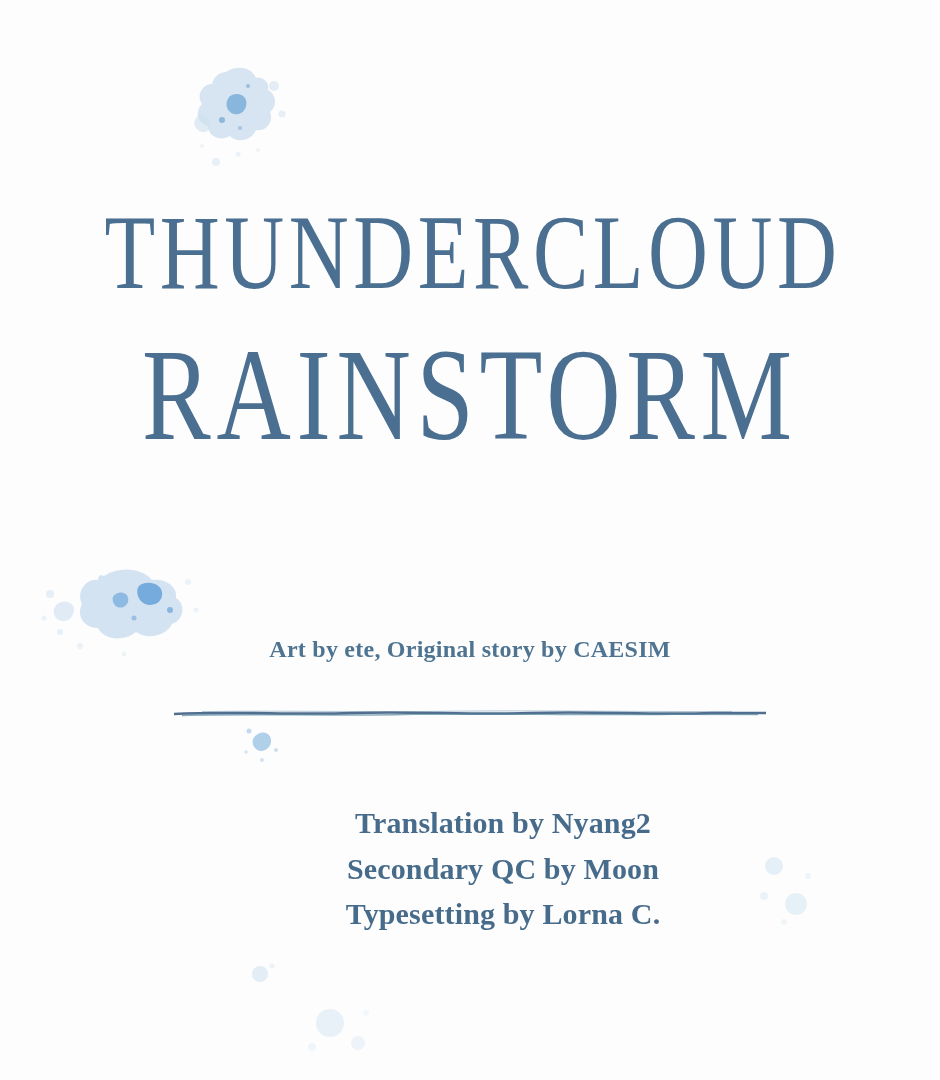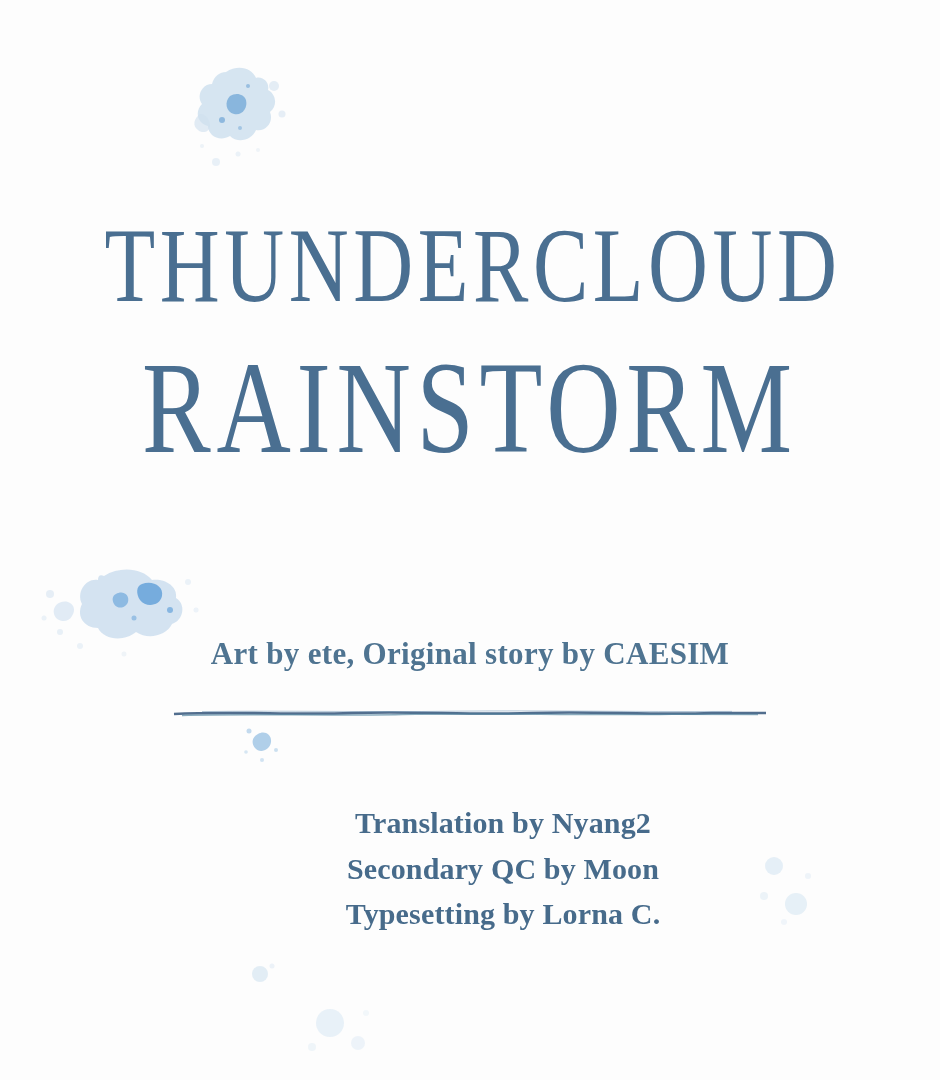--- a/index.html
+++ b/index.html
@@ -62,21 +62,21 @@
   .splat-dot-left {
     left: 246px;
     top: 960px;
     width: 30px;
     height: 30px;
   }
 
   
   .title-block {
     position: absolute;
-    top: 213px;
+    top: 200px;
     left: 0;
     width: 940px;
     text-align: center;
   }
   .title-line {
     color: #4a6f91;
     font-family: "Liberation Serif", serif;
     font-weight: 400;
     letter-spacing: 0.055em;
     line-height: 1.0;
@@ -95,21 +95,21 @@
   }
 
   
   .byline {
     position: absolute;
     top: 636px;
     left: 0;
     width: 940px;
     text-align: center;
     color: #4f7491;
-    font-size: 31px;
+    font-size: 24px;
     font-weight: 700;
     letter-spacing: 0.01em;
     font-family: "Liberation Serif", serif;
   }
 
   .divider {
     position: absolute;
     top: 703px;
     left: 172px;
     width: 596px;

